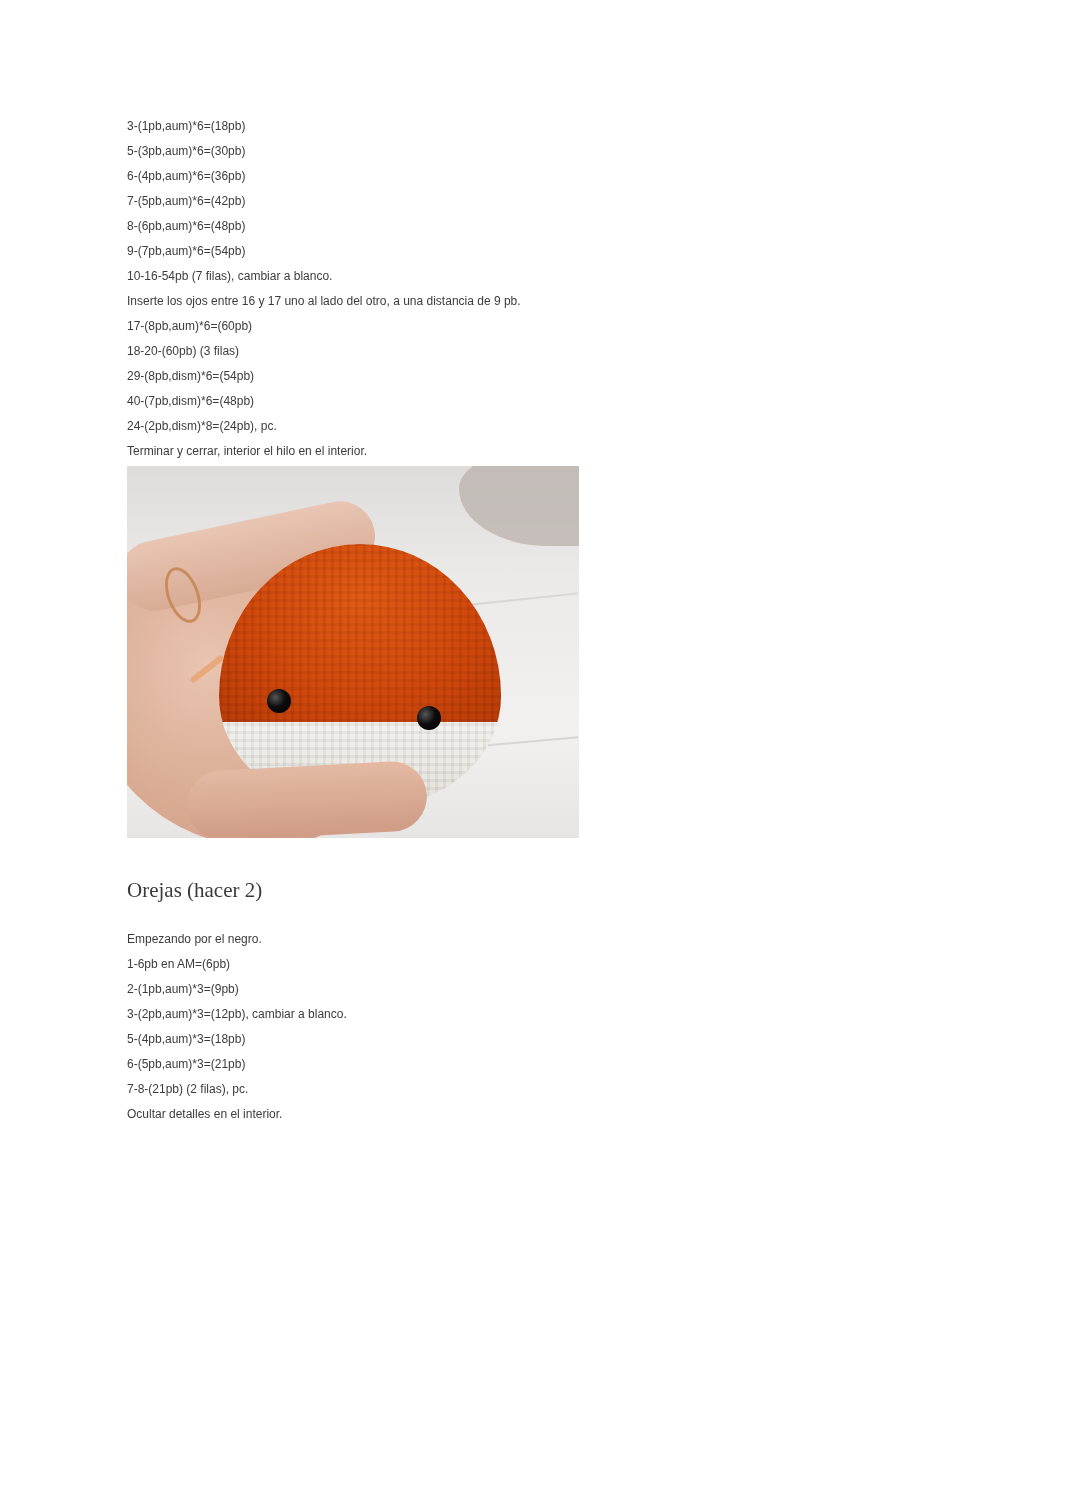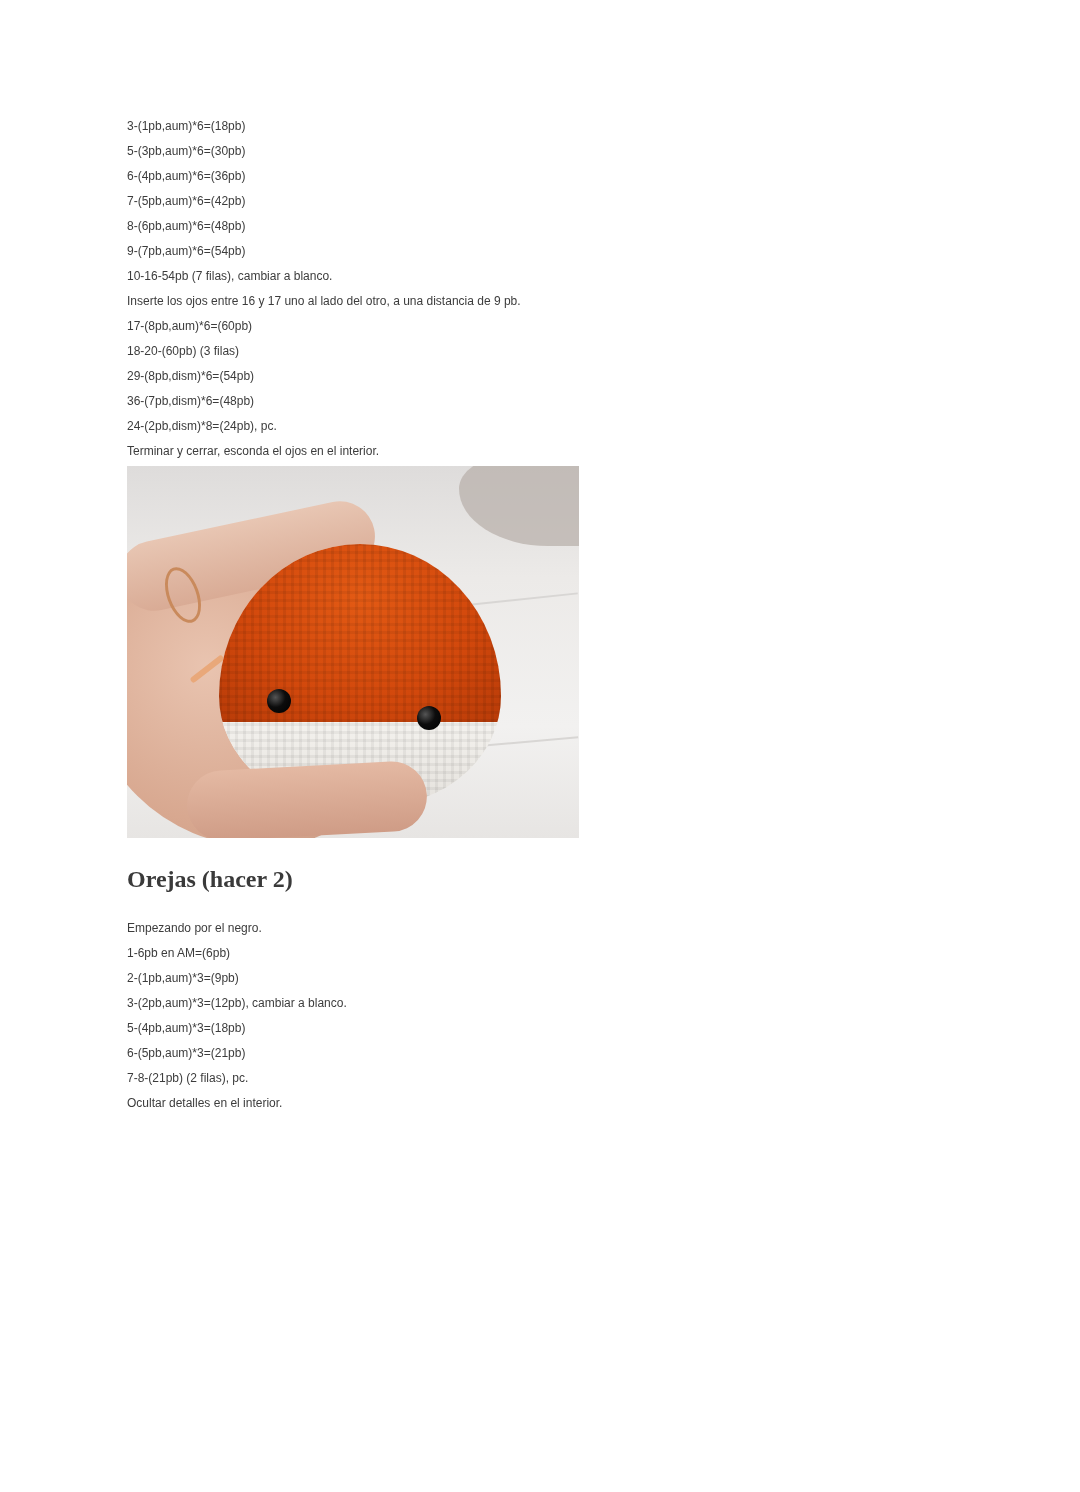--- a/index.html
+++ b/index.html
@@ -59,24 +59,24 @@
       repeating-linear-gradient(90deg, rgba(0,0,0,0.05) 0 3px, transparent 3px 8px),
       repeating-linear-gradient(0deg, rgba(0,0,0,0.05) 0 3px, transparent 3px 8px),
       linear-gradient(180deg, #f4f2ee, #e4e1dc);
   }
   .photo .eye { position:absolute; width:24px; height:24px; border-radius:50%; background: radial-gradient(circle at 35% 35%, #555 0%, #0c0c0c 45%, #000 100%); }
   .photo .eye-left { left:140px; top:223px; }
   .photo .eye-right { left:290px; top:240px; }
   .photo .needle { position:absolute; left:60px; top:200px; width:40px; height:6px; background:#e9a87a; transform: rotate(-38deg); border-radius:3px; }
 
   .heading {
-    margin-top: 28px;
+    margin-top: 39px;
     font-family: "Liberation Serif", serif;
-    font-weight: bold;
-    font-size: 24px;
+    font-weight: normal;
+    font-size: 21px;
     line-height: 26px;
     color: #3a3a3a;
     height: 26px;
   }
   .spacer { height: 24px; }
 </style>
 </head>
 <body>
 
 <div class="page">
@@ -85,23 +85,23 @@
     <div class="line">5-(3pb,aum)*6=(30pb)</div>
     <div class="line">6-(4pb,aum)*6=(36pb)</div>
     <div class="line">7-(5pb,aum)*6=(42pb)</div>
     <div class="line">8-(6pb,aum)*6=(48pb)</div>
     <div class="line">9-(7pb,aum)*6=(54pb)</div>
     <div class="line">10-16-54pb (7 filas), cambiar a blanco.</div>
     <div class="line">Inserte los ojos entre 16 y 17 uno al lado del otro, a una distancia de 9 pb.</div>
     <div class="line">17-(8pb,aum)*6=(60pb)</div>
     <div class="line">18-20-(60pb) (3 filas)</div>
     <div class="line">29-(8pb,dism)*6=(54pb)</div>
-    <div class="line">36-(7pb,dism)*6=(48pb)</div>
+    <div class="line">40-(7pb,dism)*6=(48pb)</div>
     <div class="line">24-(2pb,dism)*8=(24pb), pc.</div>
-    <div class="line">Terminar y cerrar, esconda el ojos en el interior.</div>
+    <div class="line">Terminar y cerrar, interior el hilo en el interior.</div>
   </div>
 
   <div class="photo">
     <div class="shadow-tr"></div>
     <div class="plank1"></div>
     <div class="plank2"></div>
     <div class="hand"></div>
     <div class="finger"></div>
     <div class="ring"></div>
     <div class="needle"></div>

